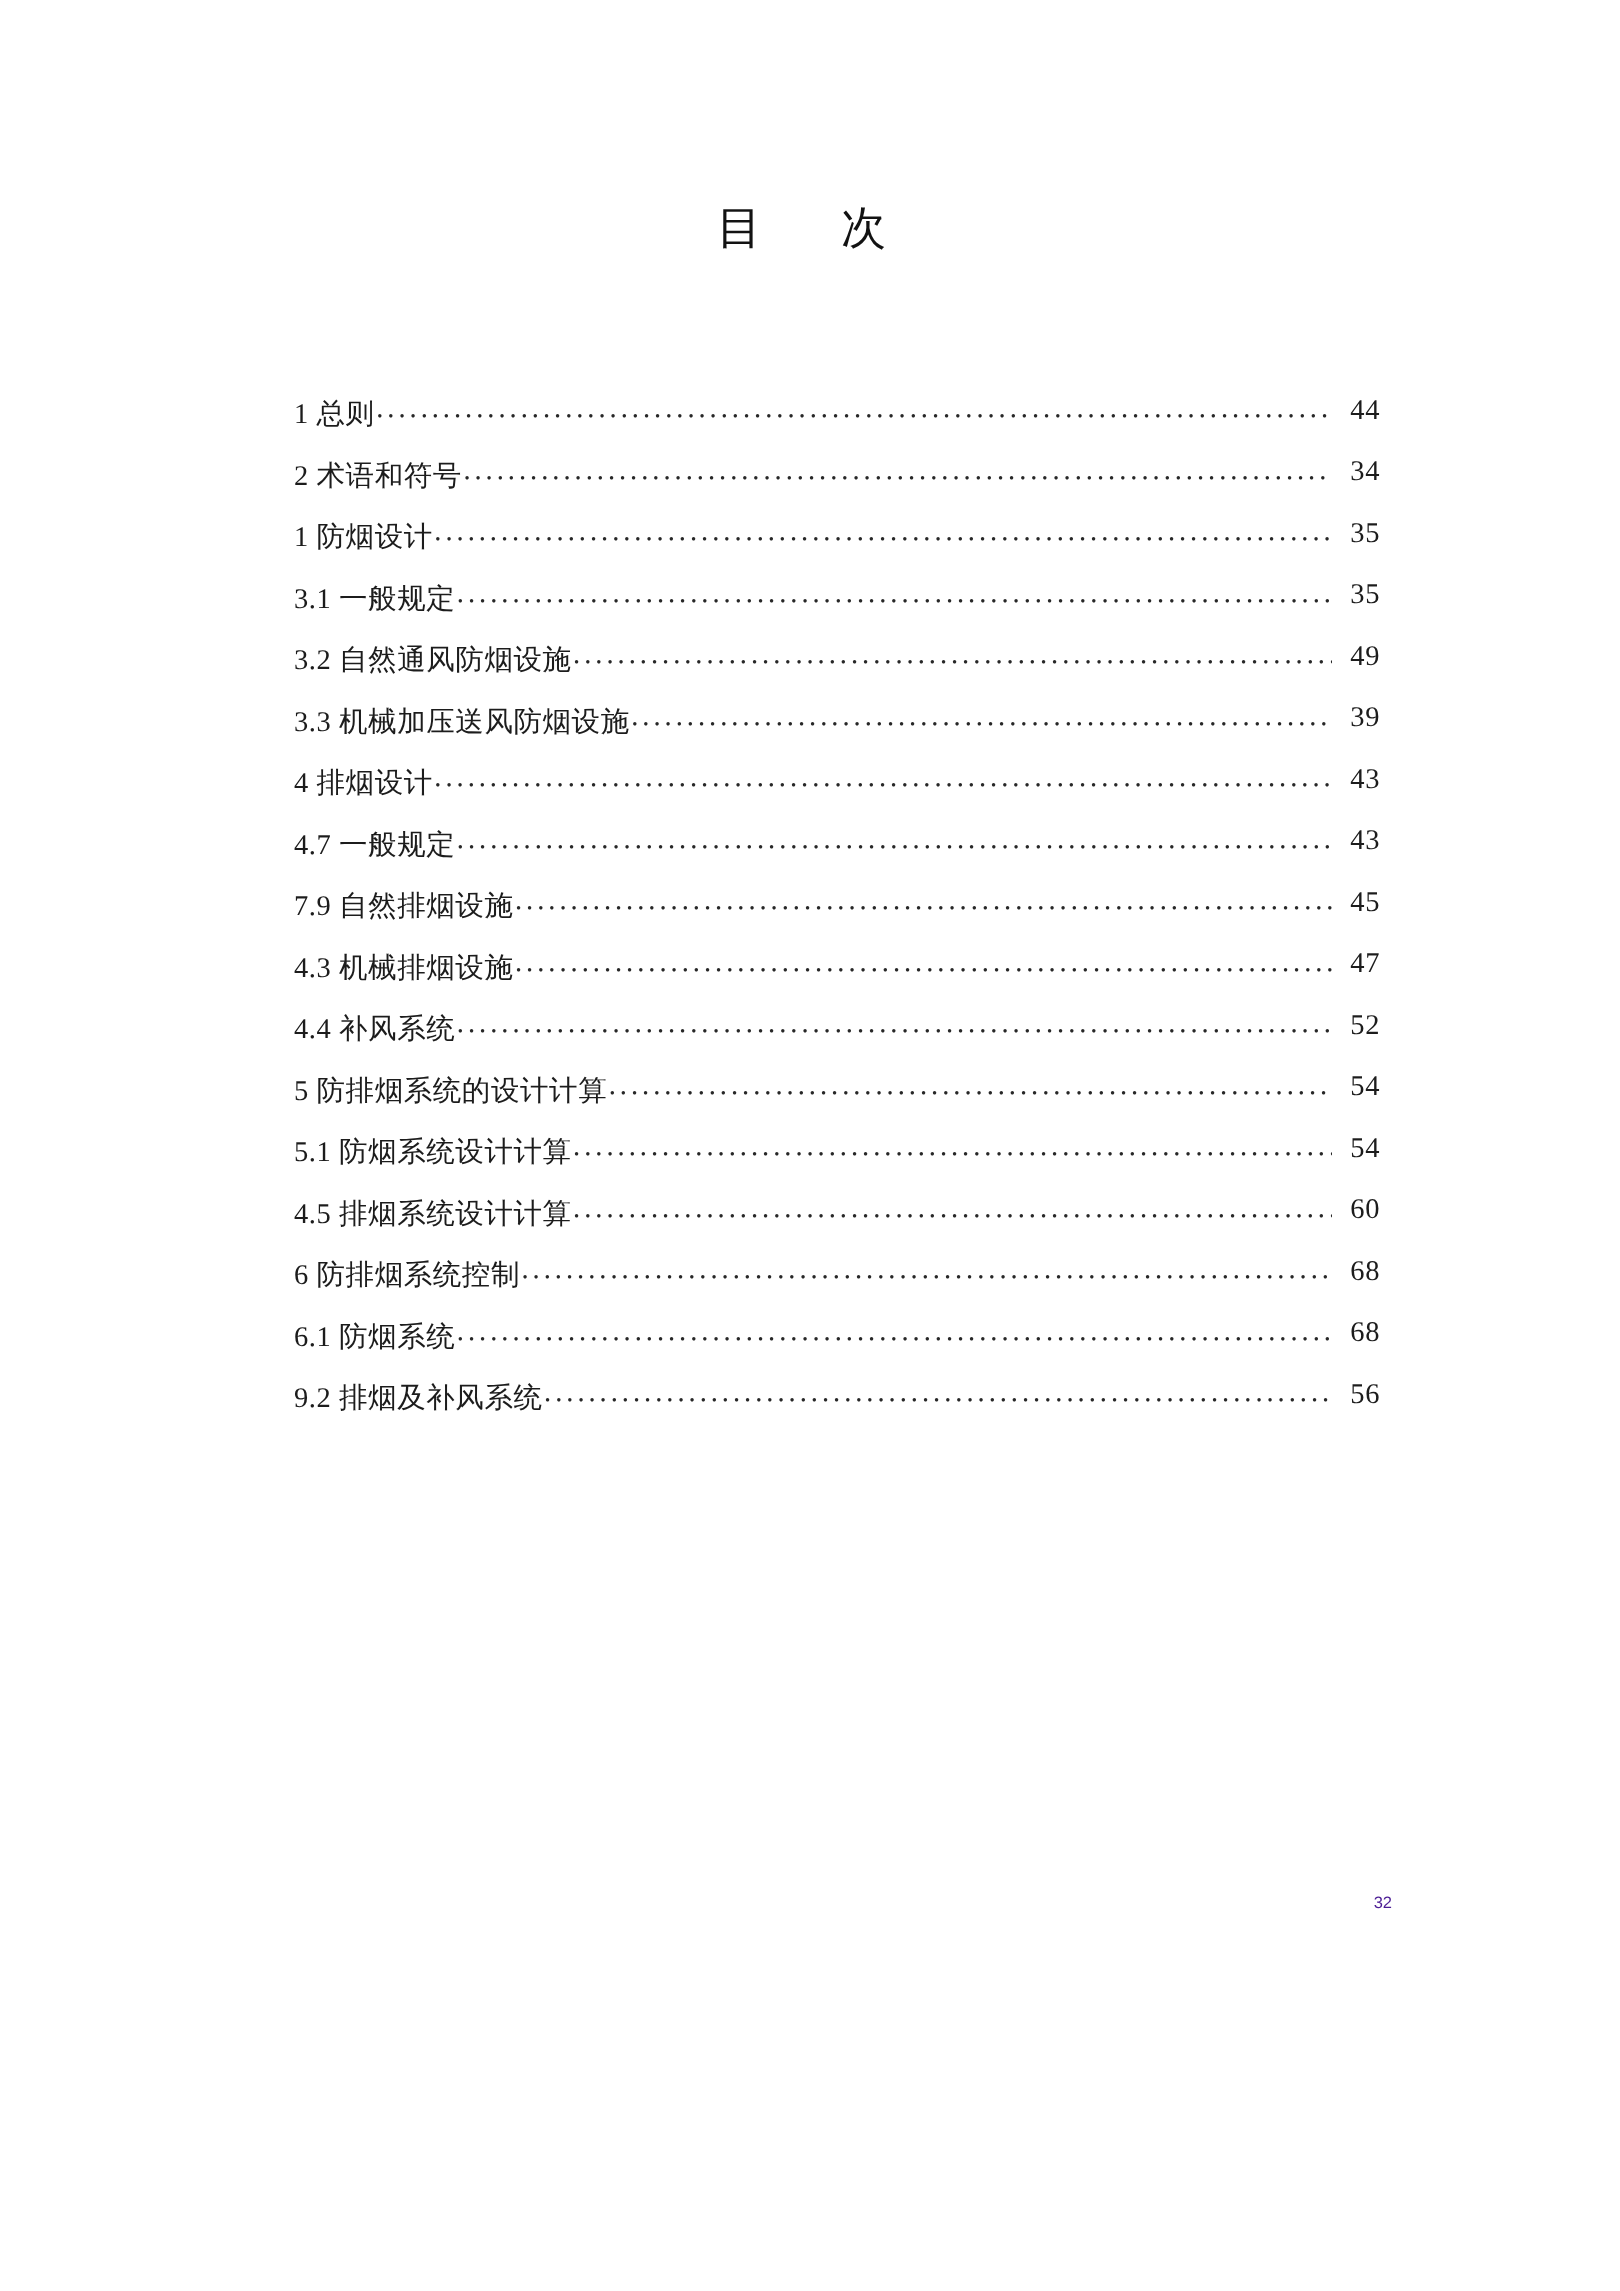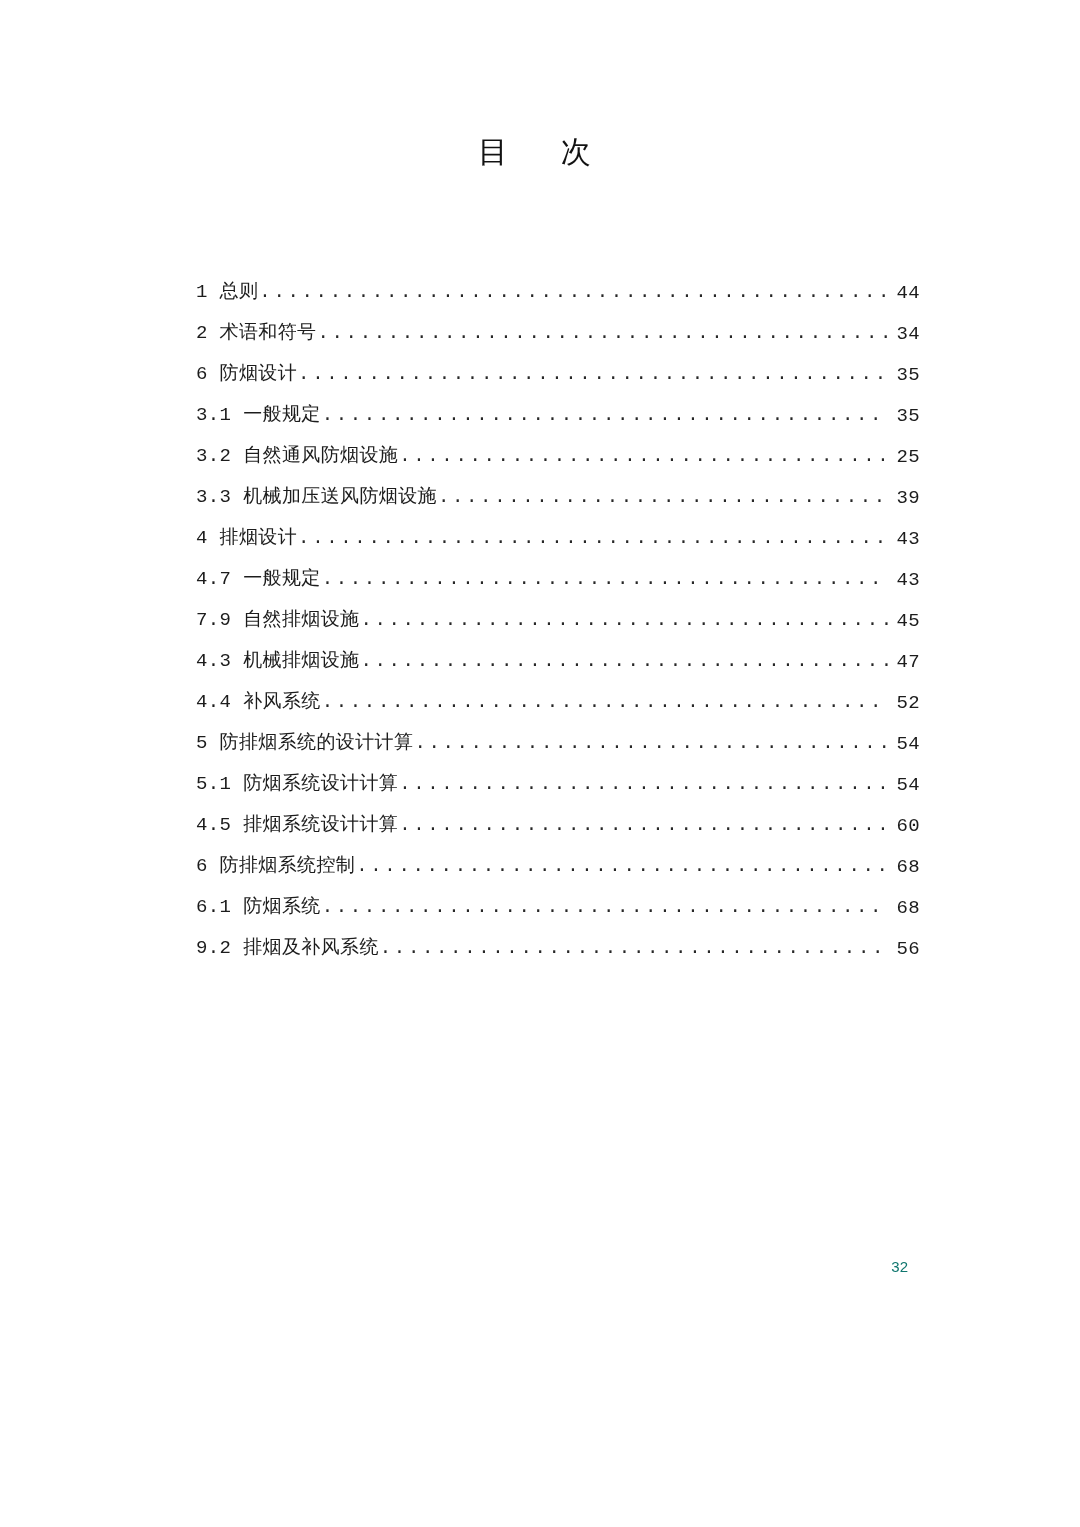--- a/index.html
+++ b/index.html
@@ -36,25 +36,25 @@
     color: #121212;
   }
   .toc {
     position: absolute;
     top: 263px;
     left: 196px;
     width: 724px;
   }
   .toc-entry {
     display: flex;
-    align-items: flex-end;
+    align-items: flex-start;
     width: 100%;
     height: 41px;
     font-size: 19px;
-    font-family: Liberation Mono, monospace;
+    font-family: Liberation Serif, serif;
     color: #1c1c1c;
     white-space: nowrap;
   }
   .toc-label {
     flex: 0 0 auto;
     letter-spacing: 0.02em;
   }
   .toc-dots {
     flex: 1 1 auto;
     overflow: hidden;
@@ -66,25 +66,25 @@
     transform: translateY(-1px);
   }
   .toc-page {
     flex: 0 0 auto;
     min-width: 30px;
     text-align: right;
     letter-spacing: 0.02em;
   }
   .page-number {
     position: absolute;
-    right: 172px;
+    right: 152px;
     bottom: 92px;
-    font-size: 15px;
+    font-size: 11px;
     font-family: "Liberation Sans", "DejaVu Sans", sans-serif;
-    color: #0f766e;
+    color: #4c1d95;
   }
 </style>
 </head>
 <body>
 
 <div class="page">
 
   <div class="doc-title">目　次</div>
 
   <div class="toc">
@@ -92,33 +92,33 @@
         <span class="toc-label">1 总则</span>
         <span class="toc-dots">.........................................................................................</span>
         <span class="toc-page">44</span>
       </div>
       <div class="toc-entry">
         <span class="toc-label">2 术语和符号</span>
         <span class="toc-dots">.........................................................................................</span>
         <span class="toc-page">34</span>
       </div>
       <div class="toc-entry">
-        <span class="toc-label">6 防烟设计</span>
+        <span class="toc-label">1 防烟设计</span>
         <span class="toc-dots">.........................................................................................</span>
         <span class="toc-page">35</span>
       </div>
       <div class="toc-entry">
         <span class="toc-label">3.1 一般规定</span>
         <span class="toc-dots">.........................................................................................</span>
         <span class="toc-page">35</span>
       </div>
       <div class="toc-entry">
         <span class="toc-label">3.2 自然通风防烟设施</span>
         <span class="toc-dots">.........................................................................................</span>
-        <span class="toc-page">25</span>
+        <span class="toc-page">49</span>
       </div>
       <div class="toc-entry">
         <span class="toc-label">3.3 机械加压送风防烟设施</span>
         <span class="toc-dots">.........................................................................................</span>
         <span class="toc-page">39</span>
       </div>
       <div class="toc-entry">
         <span class="toc-label">4 排烟设计</span>
         <span class="toc-dots">.........................................................................................</span>
         <span class="toc-page">43</span>

